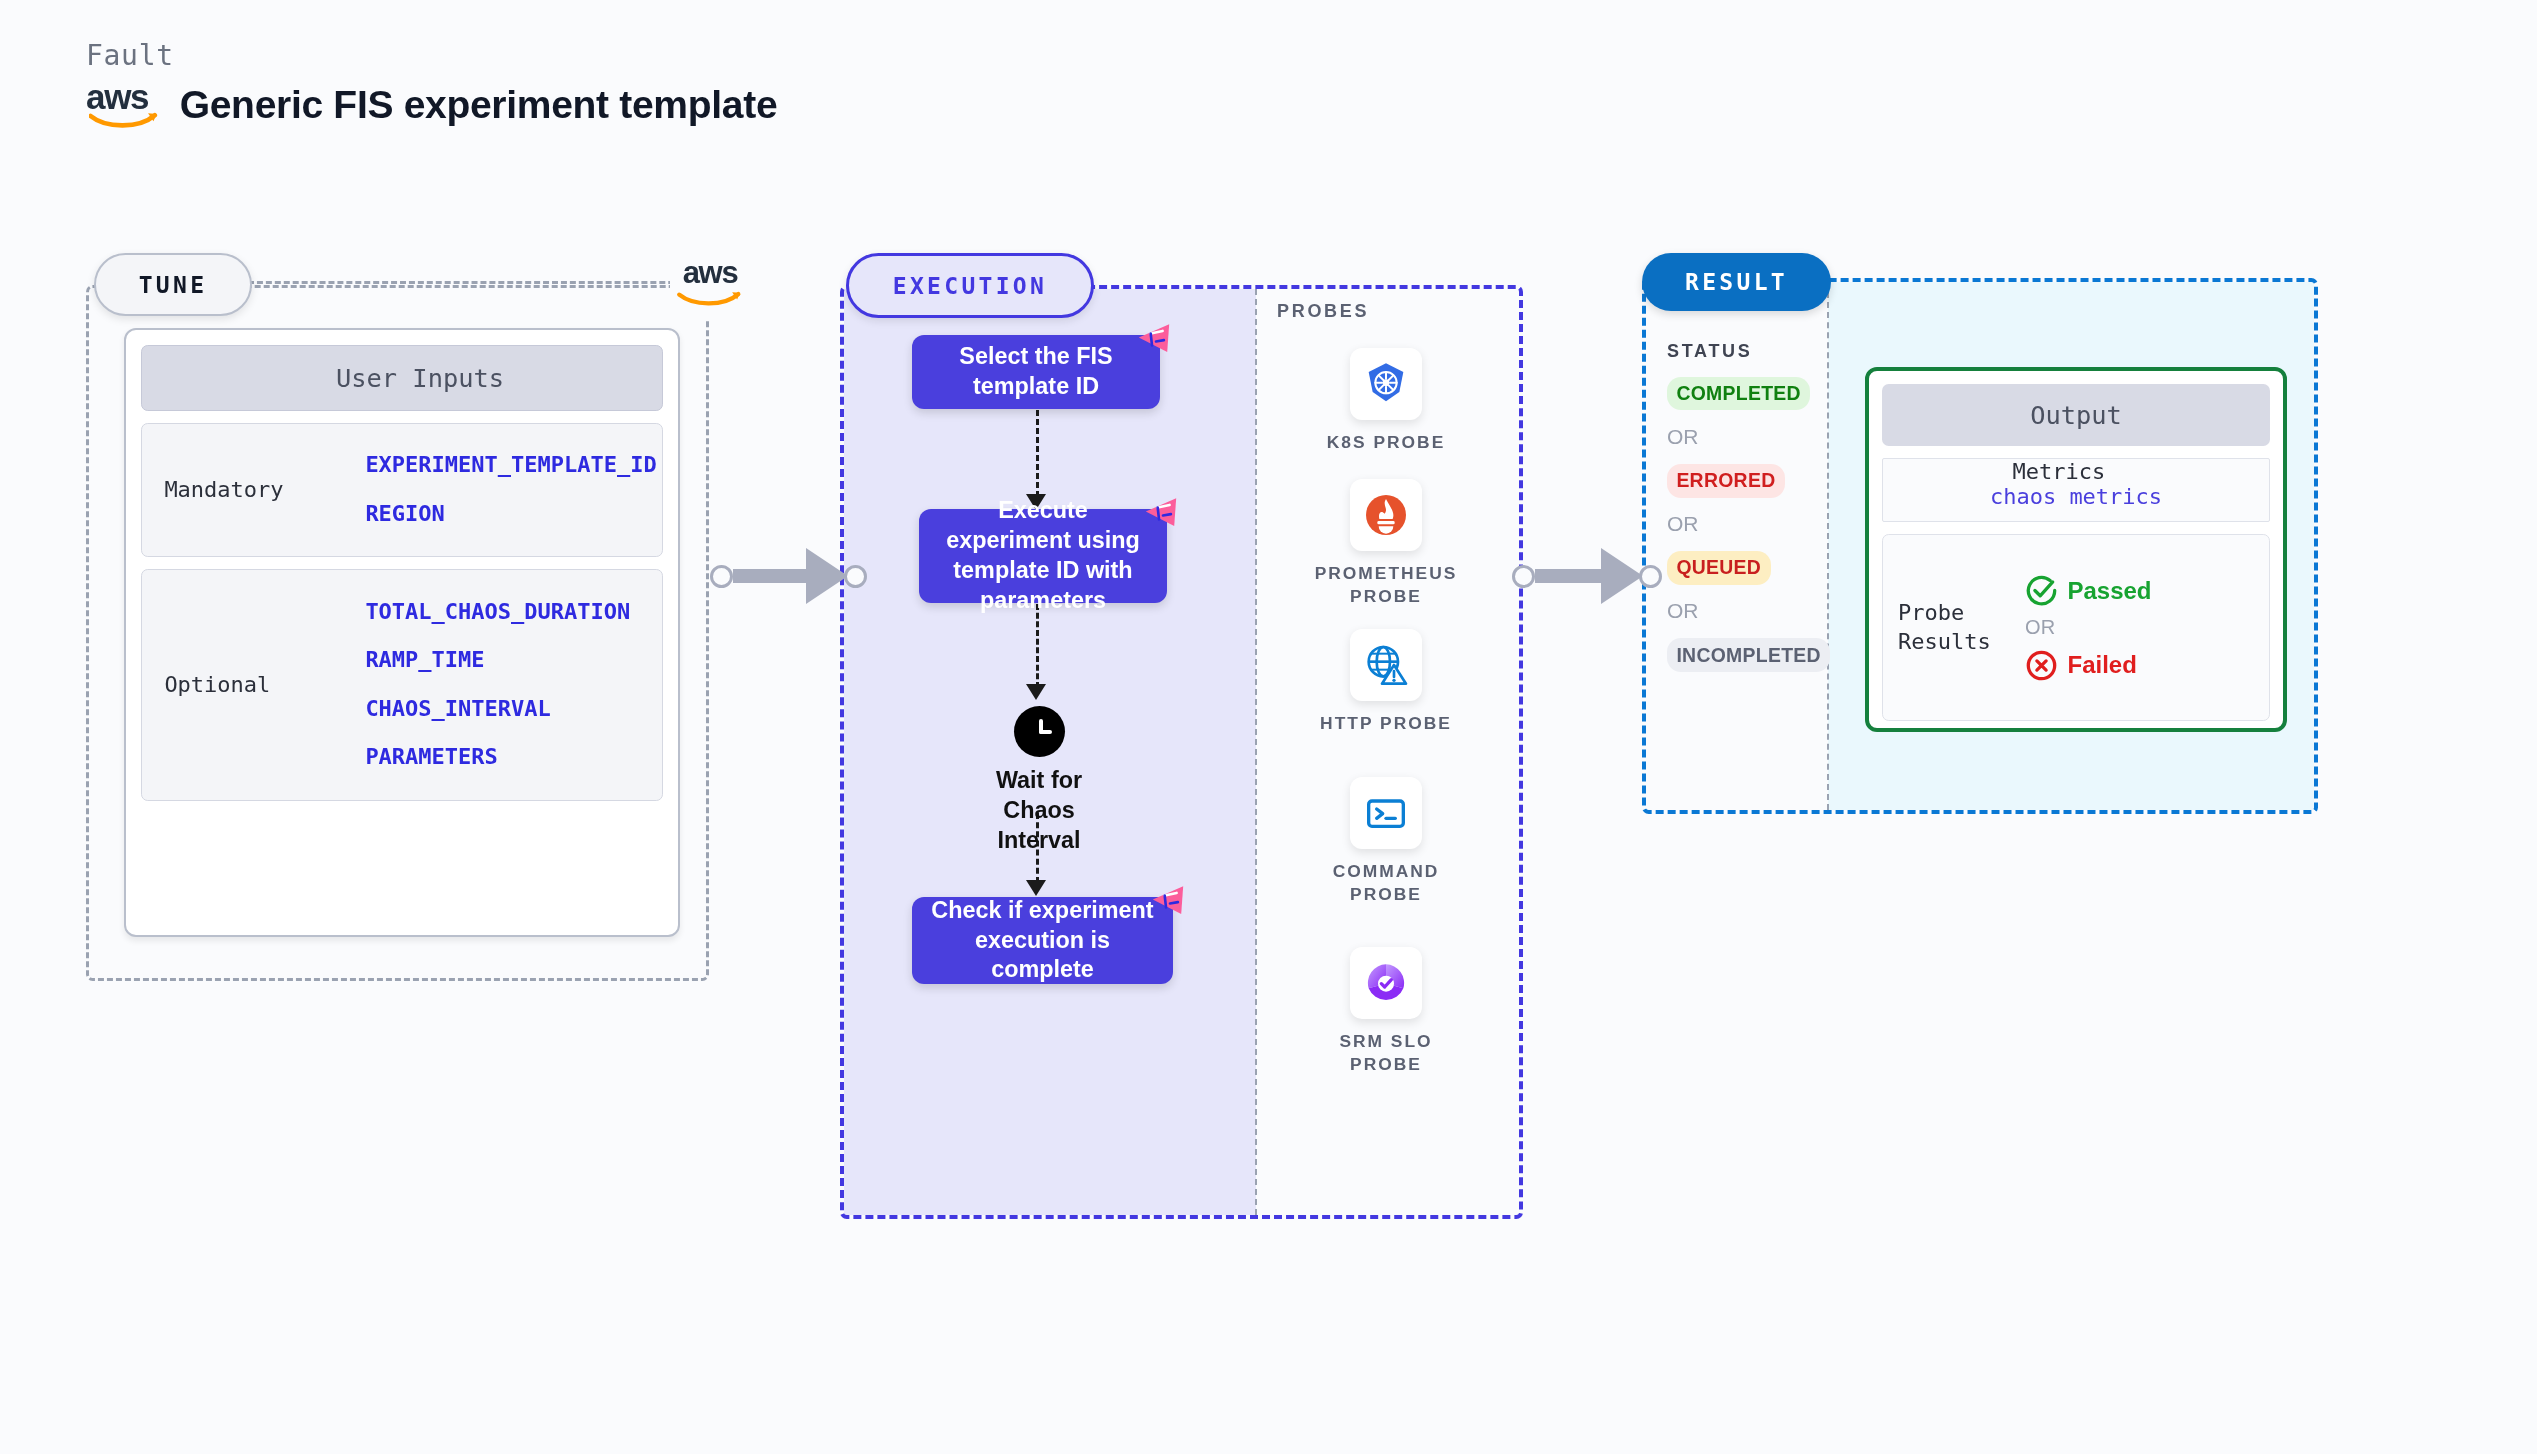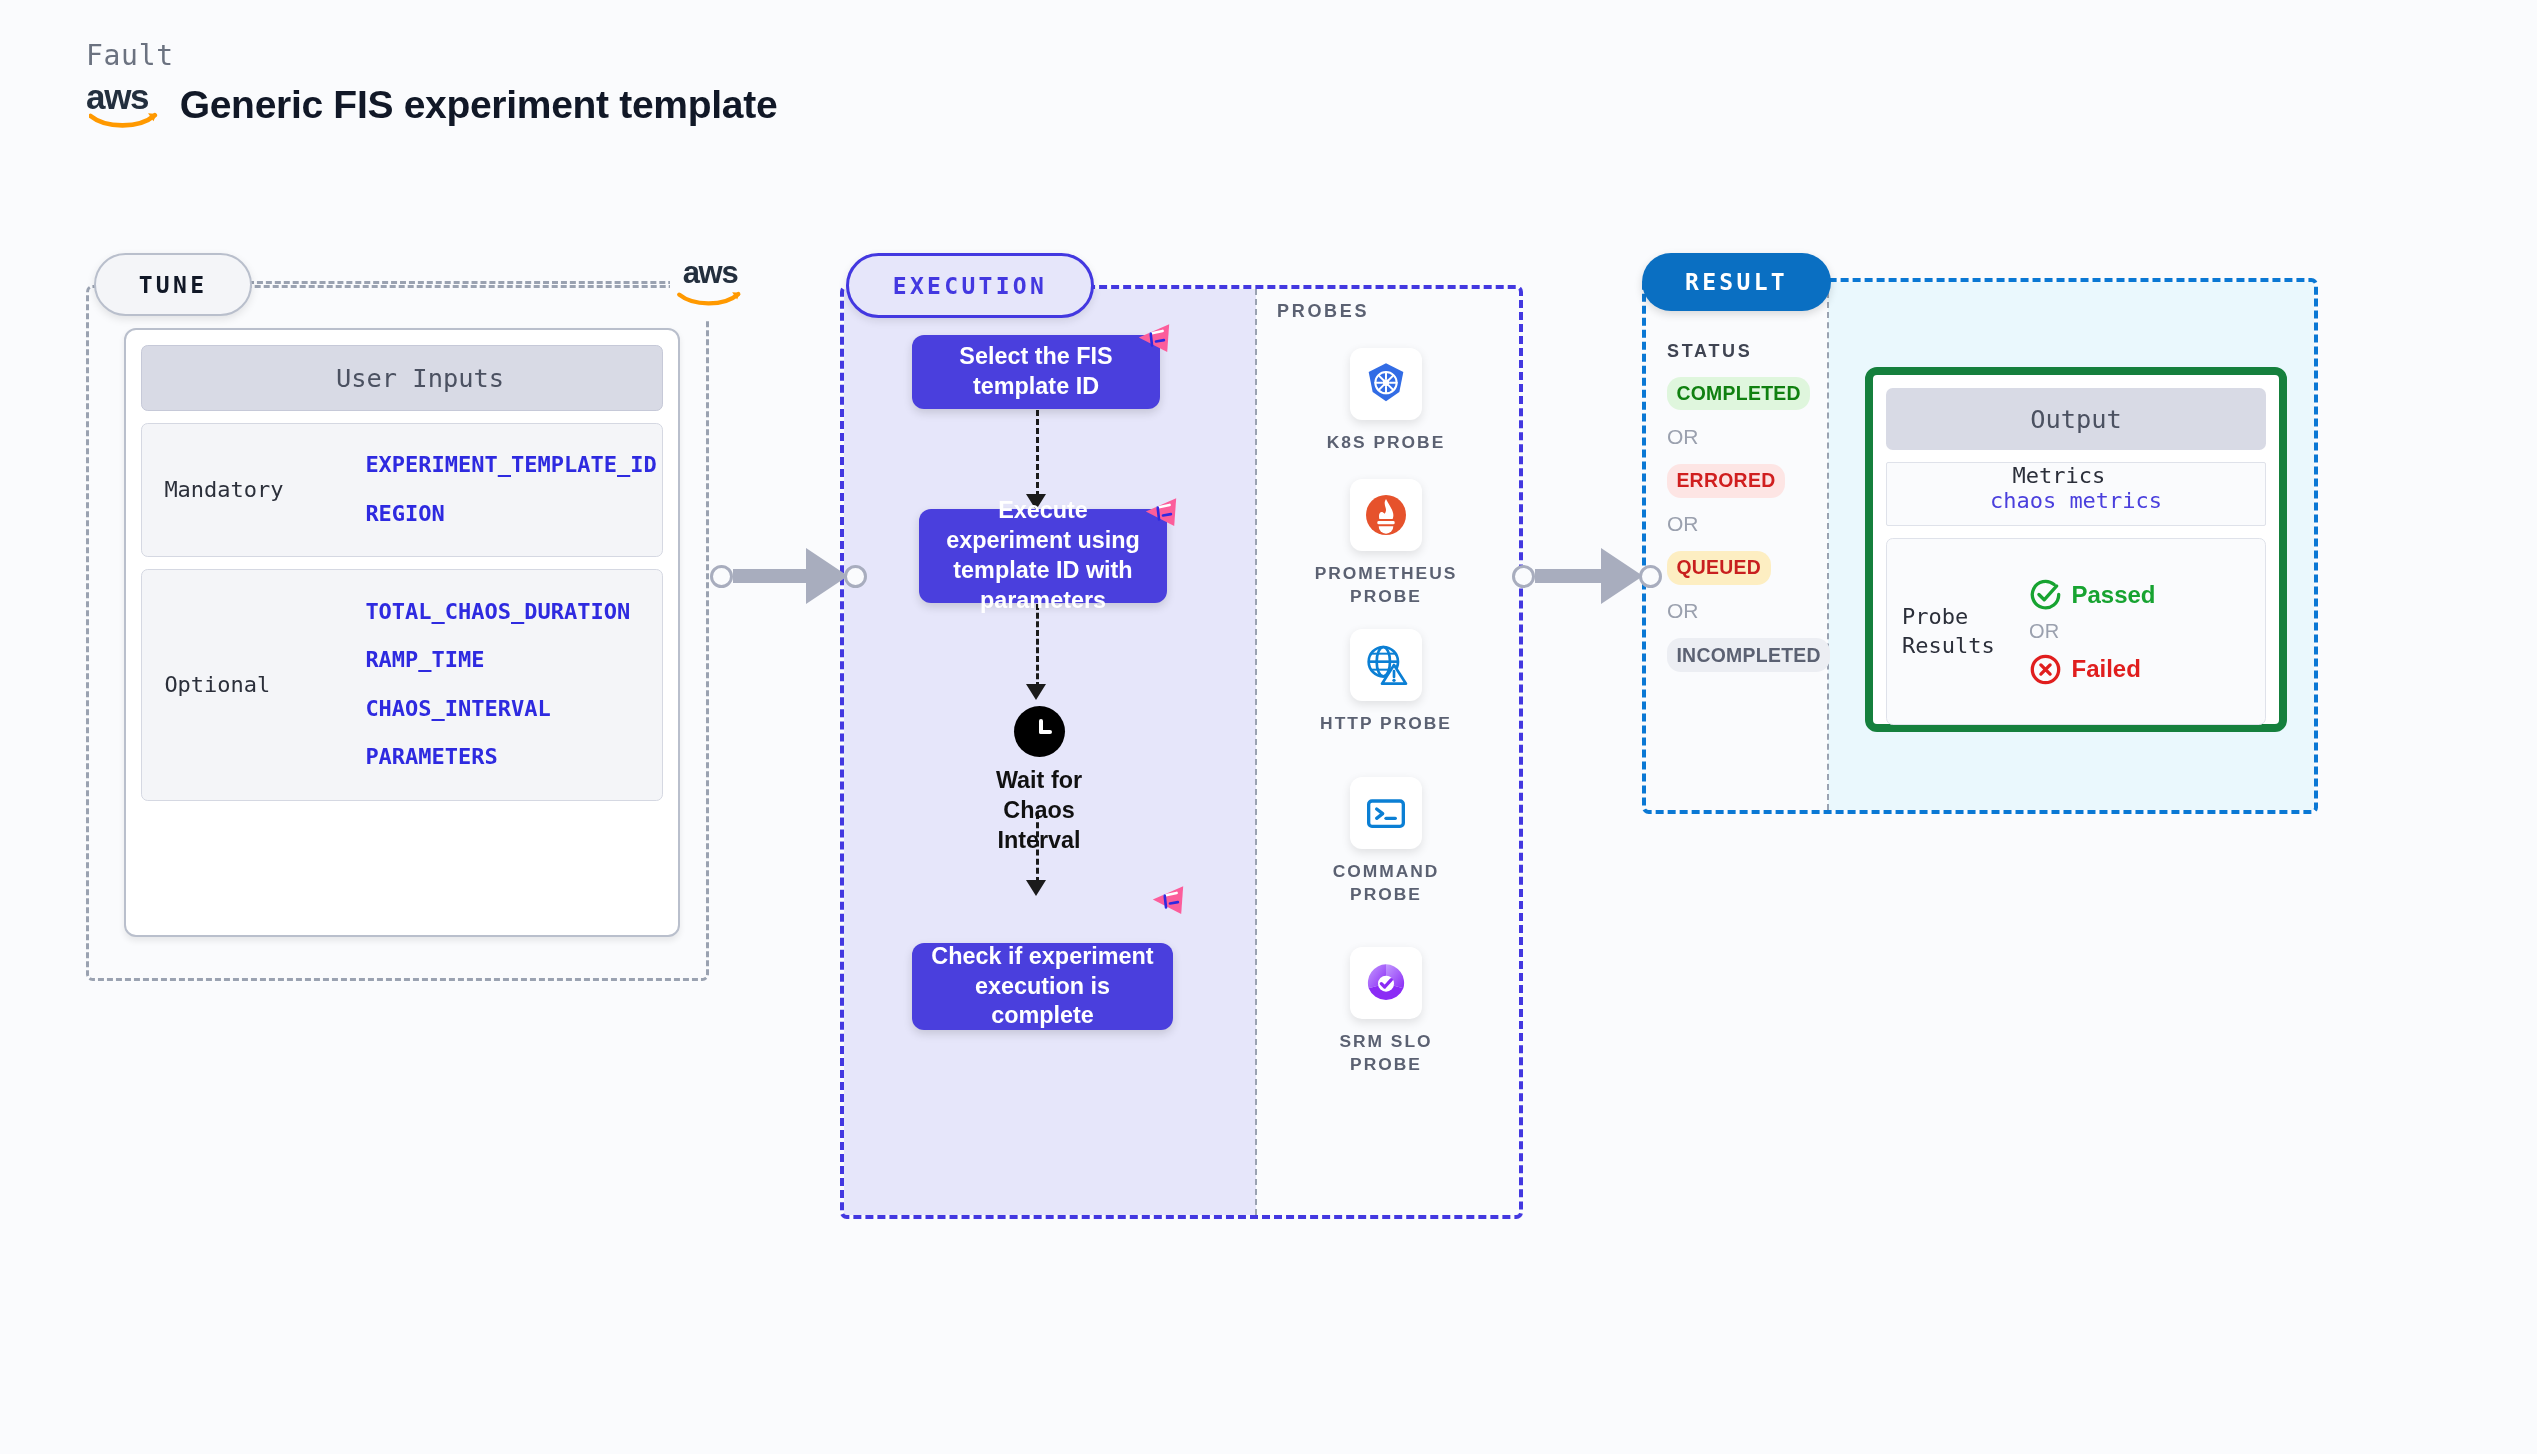--- a/index.html
+++ b/index.html
@@ -95,21 +95,21 @@
   #node-execute{left:919px;top:509px;width:248px;height:94px;}
   #clock-wrap{position:absolute;left:992px;top:706px;width:94px;z-index:10;
     display:flex;flex-direction:column;align-items:center;}
   #clock-icon{width:51px;height:51px;border-radius:50%;background:#000;position:relative;}
   #clock-icon .hand-h{position:absolute;left:25px;top:13.4px;width:4px;height:14.7px;
     background:#fff;border-radius:2px;}
   #clock-icon .hand-m{position:absolute;left:25px;top:24px;width:13.4px;height:4px;
     background:#fff;border-radius:2px;}
   #clock-label{margin-top:9.4px;text-align:center;font-weight:700;font-size:23.4px;
     color:#111;line-height:1.28;width:154px;}
-  #node-check{left:912px;top:897px;width:261px;height:87px;margin-top:46px;}
+  #node-check{left:912px;top:897px;width:261px;height:87px;}
 
   
   #probes-title{position:absolute;left:1277px;top:301px;
     font-size:18px;font-weight:700;color:#5b6172;letter-spacing:2.7px;z-index:10;}
   .probe{position:absolute;width:154px;z-index:10;display:flex;flex-direction:column;
     align-items:center;}
   .probe-tile{width:72px;height:72px;background:#fff;border-radius:12px;
     box-shadow:0 3.3px 9.4px rgba(0,0,0,.10);display:flex;align-items:center;
     justify-content:center;}
   .probe-label{margin-top:10.7px;text-align:center;font-size:17.4px;font-weight:700;
@@ -130,21 +130,21 @@
   #result-pill{left:1642px;top:253px;width:189px;height:58px;
     background:#0a6fc2;border:none;color:#ffffff;font-size:23px;
     box-shadow:0 3.3px 8px rgba(0,0,0,.14);}
   #status-col{position:absolute;left:1667px;top:341px;width:154px;z-index:10;}
   #status-title{font-size:18px;font-weight:700;color:#3f4452;letter-spacing:2.7px;}
   .status-badge{display:inline-block;margin-top:14.7px;padding:5.4px 9.4px;border-radius:14px;
     font-size:19.4px;font-weight:700;letter-spacing:0.3px;}
   .or-text{margin-top:14.7px;font-size:21px;color:#9aa0ae;}
 
   #output-card{position:absolute;left:1865px;top:367px;width:422px;height:365px;
-    background:#fff;border:8px solid #15803d;border-radius:12px;z-index:11;
+    background:#fff;border:4px solid #15803d;border-radius:12px;z-index:11;
     box-sizing:border-box;padding:13.4px;}
   #output-head{height:62px;background:#d8dae5;border-radius:6.7px;
     display:flex;align-items:center;justify-content:center;
     font-family:"DejaVu Sans Mono","Liberation Mono",monospace;
     font-size:25.4px;color:#4b5161;}
   #metrics-row{margin-top:12px;height:64px;background:#fafbfd;border:0.7px solid #dfe2ea;
     border-radius:2px;display:flex;align-items:center;box-sizing:border-box;padding:0 14px;flex-direction:column;}
   #metrics-row .k{width:127px;flex:none;
     font-family:"DejaVu Sans Mono","Liberation Mono",monospace;font-size:22px;color:#2b2f3a;}
   #metrics-row .v{font-family:"DejaVu Sans Mono","Liberation Mono",monospace;

